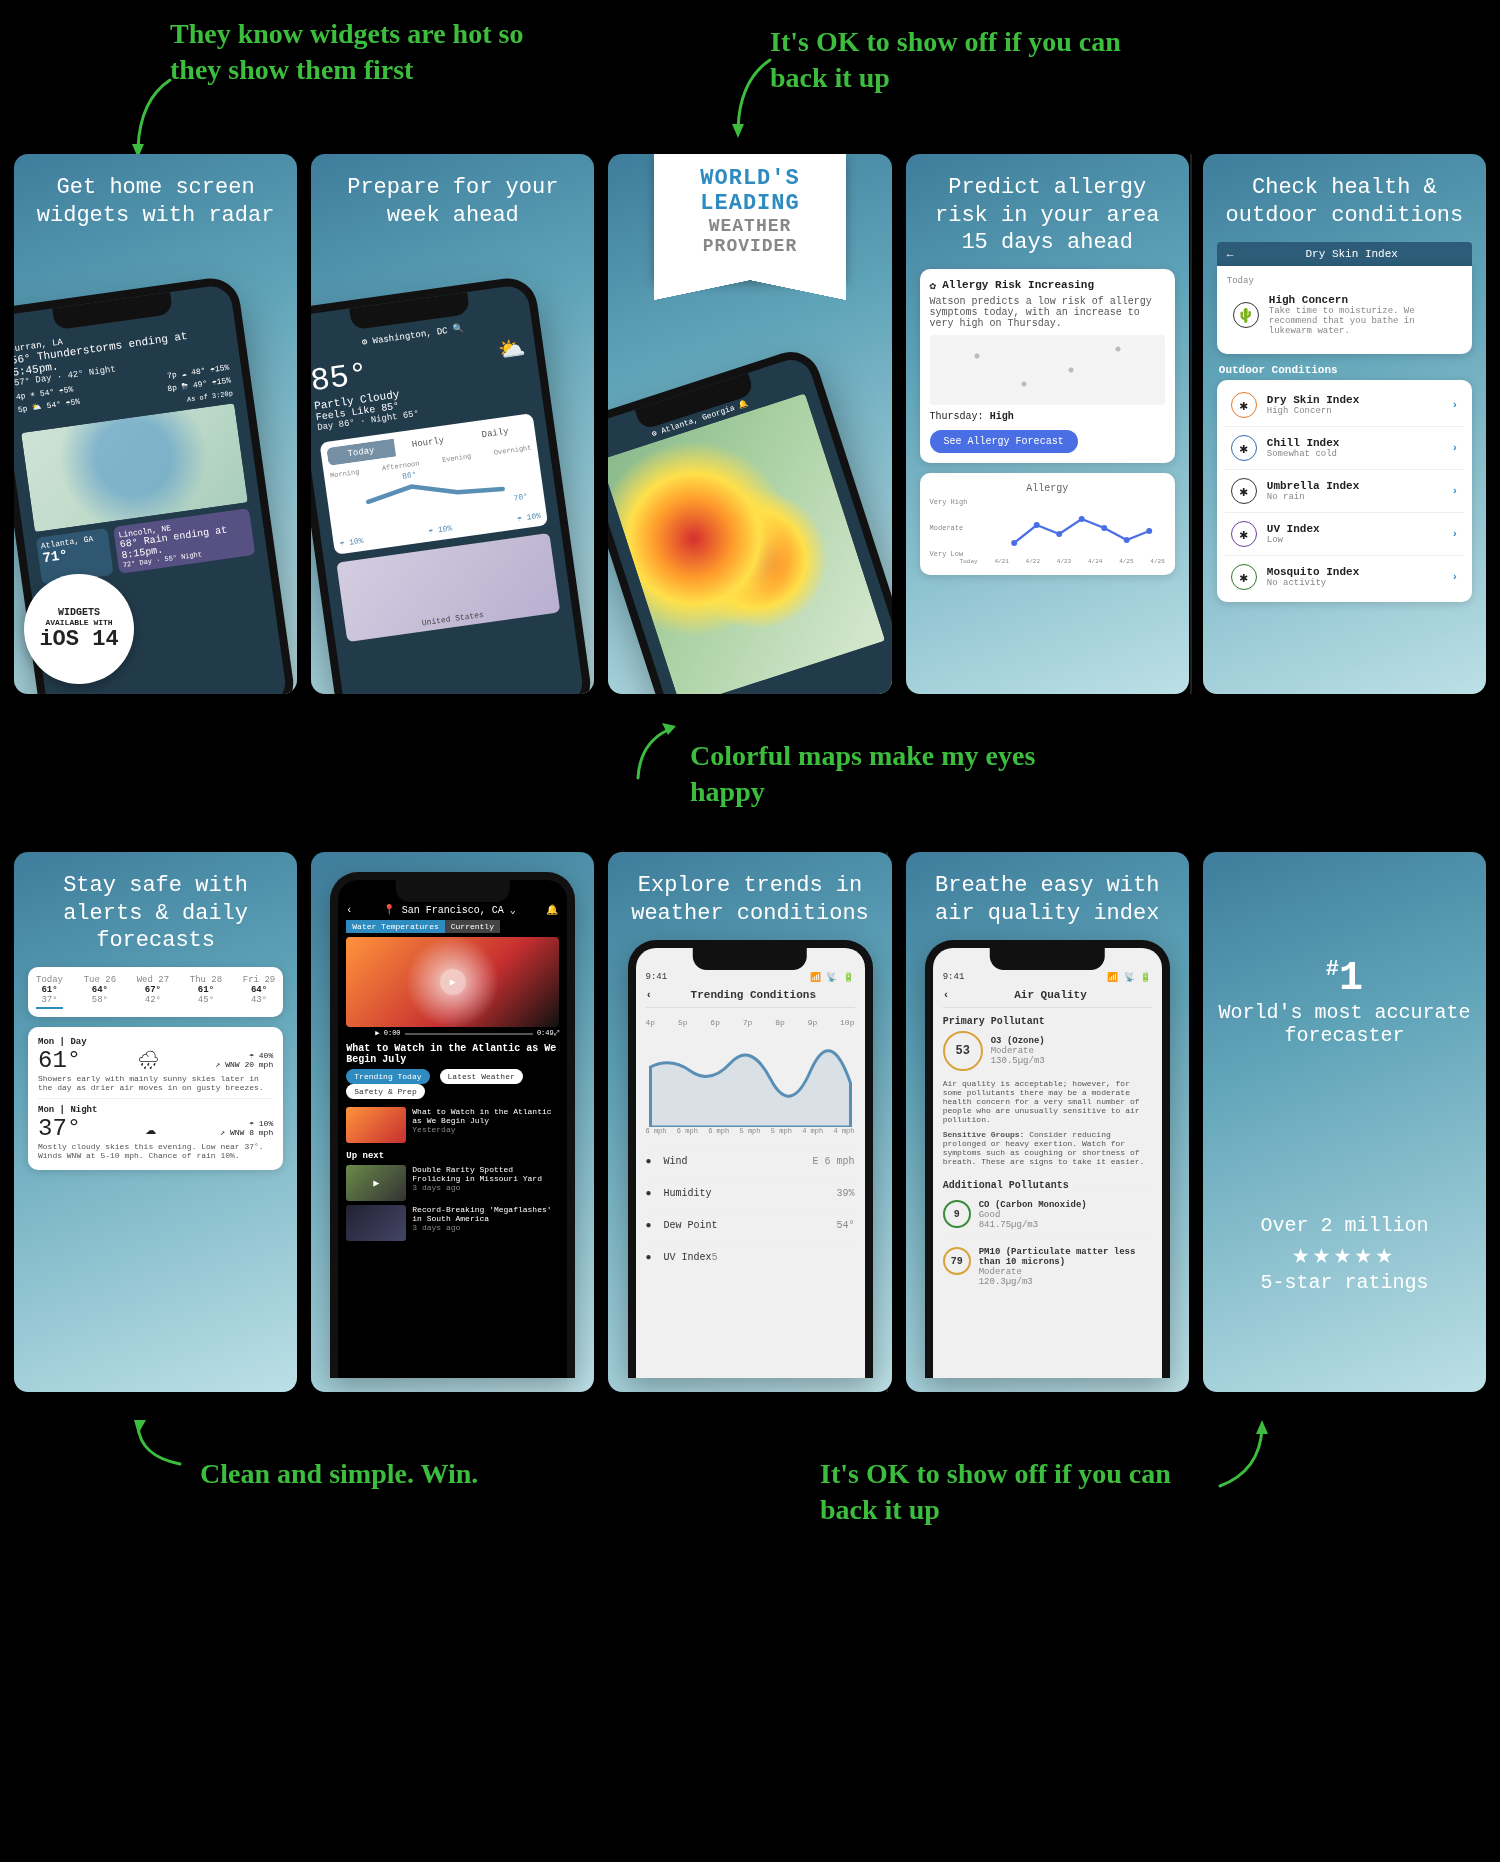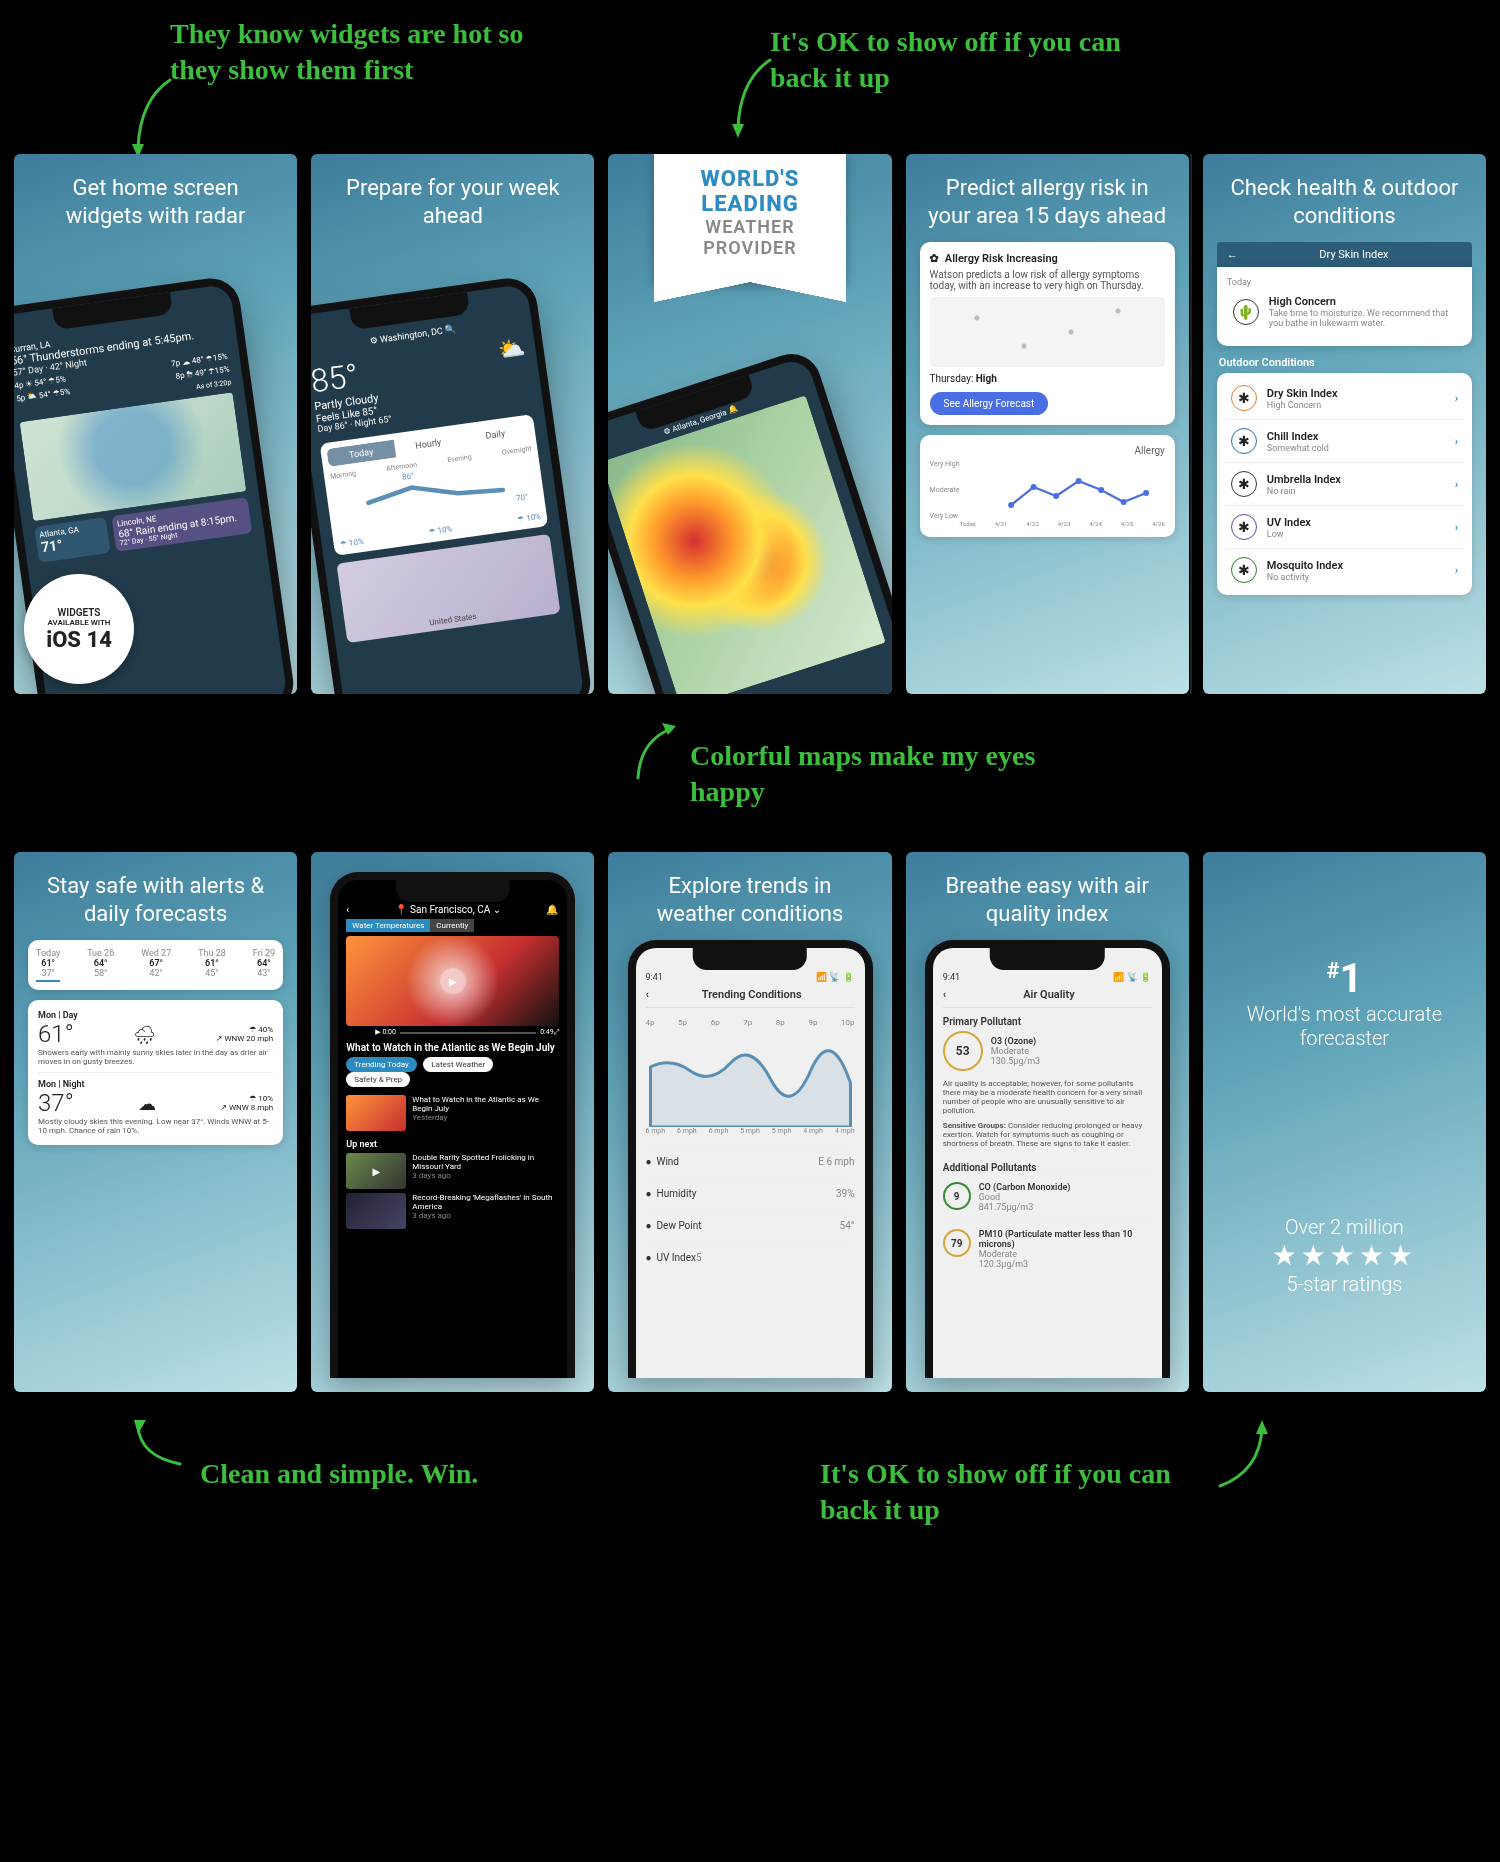--- a/index.html
+++ b/index.html
@@ -21,28 +21,29 @@
   .arrow-head { fill: #3DBD3D; }
   .row {
     position: relative;
     display: flex;
     gap: 14px;
     padding: 14px;
   }
   .panel {
     flex: 1 1 0;
     background: linear-gradient(160deg, #3E7D9B 0%, #5FA3B8 35%, #BCE0E6 100%);
-    border-radius: 6px;
+    border-radius: 14px;
     padding: 20px 14px 14px 14px;
     display: flex;
     flex-direction: column;
     align-items: center;
     min-height: 540px;
     overflow: hidden;
     position: relative;
+    font-family: Liberation Mono, monospace;
   }
   .panel .headline {
     color: #fff;
     font-size: 22px;
     text-align: center;
     line-height: 1.25;
     margin-bottom: 12px;
     font-weight: 400;
     padding: 0 6px;
     min-height: 56px;
@@ -336,21 +337,21 @@
       <div class="title-row">
           <span>✿</span>
           <span>Allergy Risk Increasing</span>
         </div>
       <div style="font-size:10px; color:#555; margin-bottom:6px;">Watson predicts a low risk of allergy symptoms today, with an increase to very high on Thursday.</div>
       <div style="height:70px; background:radial-gradient(circle at 20% 30%, #bbb 0 2px, transparent 3px),radial-gradient(circle at 60% 50%, #bbb 0 2px, transparent 3px),radial-gradient(circle at 80% 20%, #bbb 0 2px, transparent 3px),radial-gradient(circle at 40% 70%, #bbb 0 2px, transparent 3px),#f4f4f4; border-radius:4px; margin-bottom:6px;"></div>
       <div style="font-size:10px;"><span>Thursday:</span> <b>High</b></div>
       <div style="margin-top:8px;"><span class="pill-btn">See Allergy Forecast</span></div>
     </div>
     <div class="flat-card">
-      <div style="text-align:right; font-size:10px; color:#666; margin-bottom:4px;">Allergy</div>
+      <div style="text-align:center; font-size:10px; color:#666; margin-bottom:4px;">Allergy</div>
       <div style="display:flex;gap:32px;">
         <div style="display:flex; flex-direction:column; justify-content:space-between; font-size:7px; color:#888; height:60px;">
           <span>Very High</span>
             <span>Moderate</span>
             <span>Very Low</span>
         </div>
         <div class="plot" style="flex:1;">
           <svg viewBox="0 0 100 40">
               <polyline style="stroke:#4A6FE4; stroke-width:1.5; fill:none;" points="5,30 20,18 35,24 50,14 65,20 80,28 95,22"></polyline>
           <g fill="#4A6FE4">

